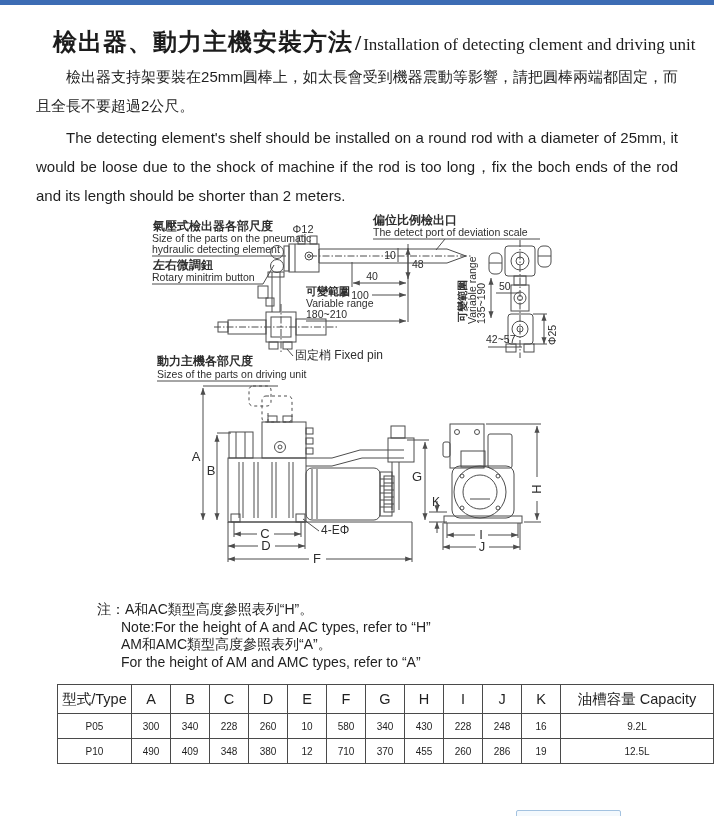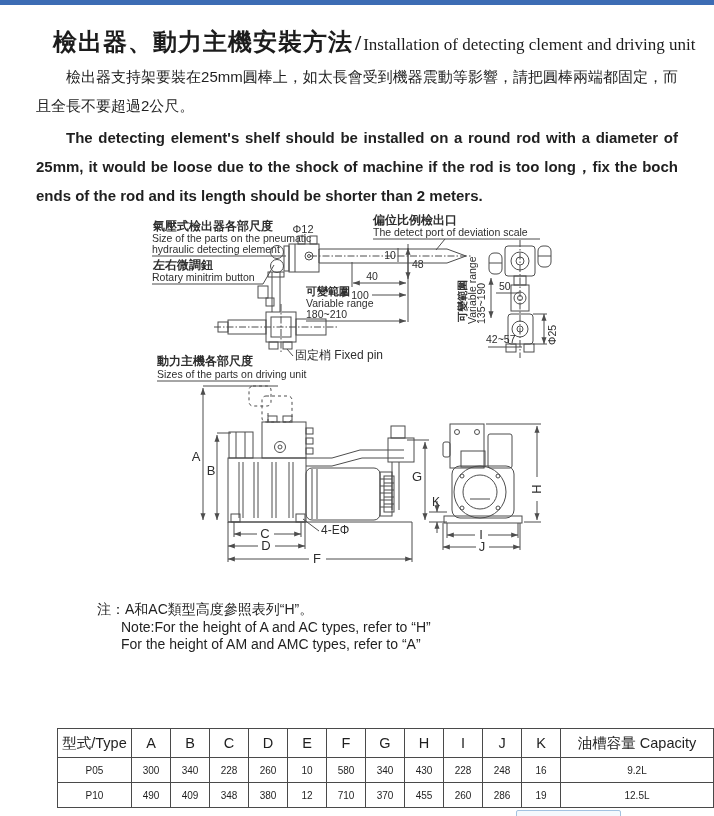--- a/index.html
+++ b/index.html
@@ -7,34 +7,34 @@
        font-family:"Liberation Sans","DejaVu Sans",sans-serif;color:#222;}
   .topbar{position:absolute;left:0;top:0;width:714px;height:5px;}
   .title{position:absolute;left:45px;top:13px;margin:8px;white-space:nowrap;
          font-family:"Liberation Serif","DejaVu Serif",serif;color:#1c1c1c;}
   .t-zh{font-size:24px;font-weight:bold;letter-spacing:1px;}
   .t-sep{font-size:22px;font-weight:bold;padding:0 2px;}
   .t-en{font-size:17px;font-weight:normal;}
   .paras{position:absolute;left:36px;top:62px;width:642px;}
   .para{margin:0;font-size:15px;line-height:29px;color:#1f1f1f;text-indent:30px;
         text-align:justify;}
-  .para.en{margin-top:3px;font-weight:bold;}
+  .para.en{margin-top:3px;}
   .diagram{position:absolute;left:0;top:200px;}
   svg text{fill:#2e2e2e;stroke:none;font-family:"Liberation Sans","DejaVu Sans",sans-serif;}
   .dwg{stroke:#4d4d4d;fill:none;stroke-width:1;}
   .dim{marker-start:url(#ar);marker-end:url(#ar);}
   .dimE{marker-end:url(#ar);}
   .cl{stroke-dasharray:7 2 1.5 2;}
   .dsh{stroke-dasharray:3 3;}
   .wbg{fill:#ffffff;stroke:none;}
   .s10{font-size:10.5px;} .s11{font-size:11px;} .s12{font-size:12px;}
   .s13{font-size:13px;} .b{font-weight:bold;}
   .notes{position:absolute;left:85px;top:601px;font-size:14px;line-height:17.5px;color:#1f1f1f;margin-left:12px;}
   .notes .ind{margin-left:24px;}
-  .dim-table{position:absolute;left:57px;top:728px;width:656px;border-collapse:collapse;
+  .dim-table{position:absolute;left:57px;top:684px;width:656px;border-collapse:collapse;
              table-layout:fixed;text-align:center;color:#1f1f1f;}
   .dim-table th,.dim-table td{border:1px solid #4a4a4a;padding:0;}
   .dim-table th{font-weight:normal;font-size:14.5px;height:28px;}
   .dim-table td{font-size:10px;height:24px;}
   .artifact{position:absolute;left:516px;top:810px;width:103px;height:10px;
             border-radius:2px;border-style:solid;border-width:1px;}
 </style>
 </head>
 <body>
 
@@ -269,20 +269,21 @@
   <text transform="translate(541,289) rotate(-90)" text-anchor="middle" class="s13">H</text>
   <rect class="wbg" x="475" y="328" width="13" height="13"></rect>
   <text x="481" y="339" text-anchor="middle" class="s13">I</text>
   <rect class="wbg" x="476" y="340" width="13" height="13"></rect>
   <text x="482" y="351" text-anchor="middle" class="s13">J</text>
 </svg>
 
 <div class="notes">
   <div>注：A和AC類型高度參照表列“H”。</div>
   <div class="ind">Note:For the height of A and AC types, refer to “H”</div>
+  <div class="ind">AM和AMC類型高度參照表列“A”。</div>
   <div class="ind">For the height of AM and AMC types, refer to “A”</div>
 </div>
 
 <table class="dim-table">
   <colgroup>
       <col style="width: 74px;">
       <col style="width: 39px;">
       <col style="width: 39px;">
       <col style="width: 39px;">
       <col style="width: 39px;">

